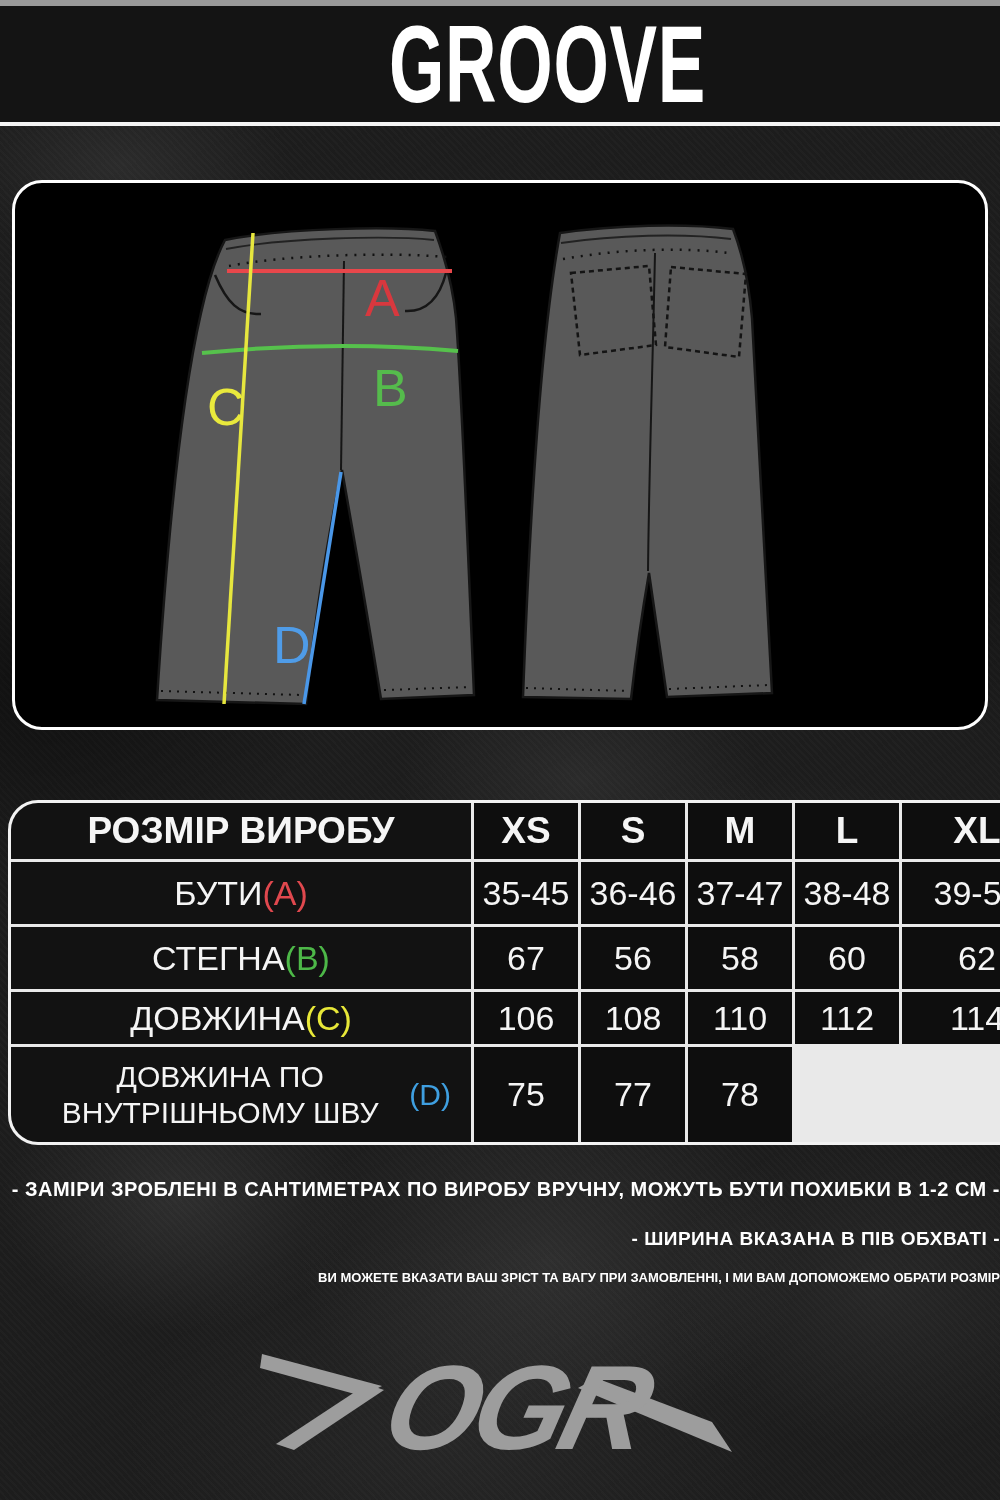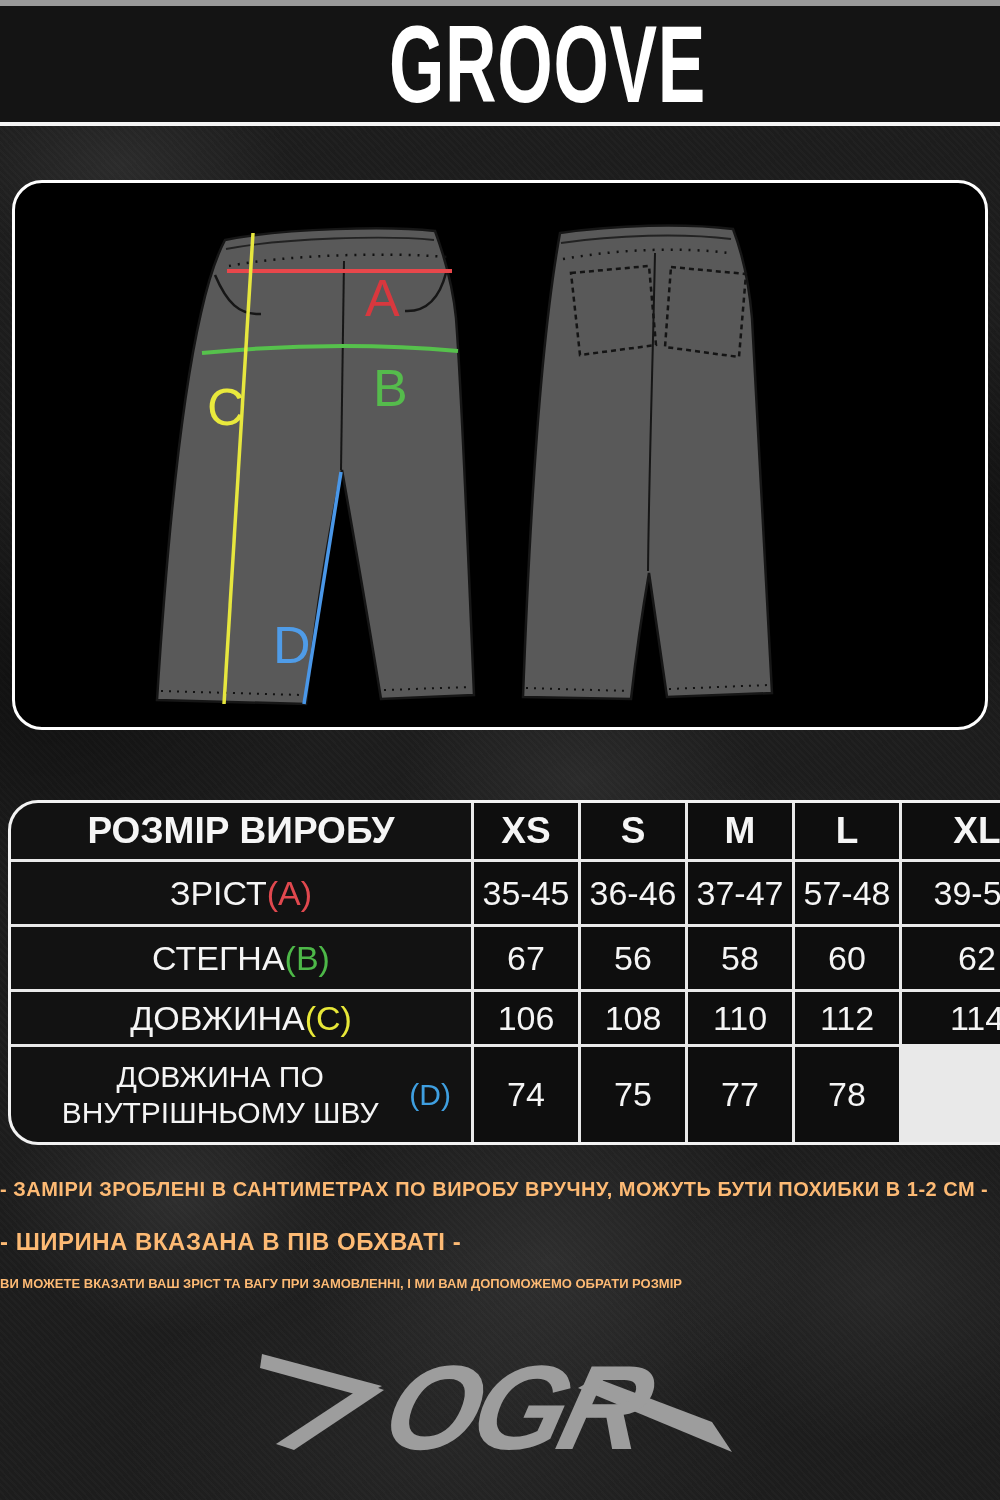--- a/index.html
+++ b/index.html
@@ -58,24 +58,24 @@
   .cell{
     display:flex;align-items:center;justify-content:center;
     color:#f5f5f5;background:#0e0e0e;text-align:center;
   }
   .cell.label{background:#121212;font-size:34px;}
   .cell.header{font-size:37px;font-weight:bold;}
   .cell.value{font-size:34px;text-align:center;}
   .cell.label.small{font-size:30px;line-height:1.18;padding:0 20px;}
   .marker{white-space:pre;}
 
-  .notes-section{position:absolute;left:0;top:1178px;width:1000px;z-index:2;text-align:left;color:#fdba74;}
+  .notes-section{position:absolute;left:0;top:1178px;width:1000px;z-index:2;text-align:right;color:#ffffff;}
   .note-line{font-weight:bold;}
   .note-1{font-size:20px;letter-spacing:.5px;margin-bottom:27px;}
-  .note-2{font-size:24px;letter-spacing:.5px;margin-bottom:20px;}
+  .note-2{font-size:19px;letter-spacing:.5px;margin-bottom:20px;}
   .note-3{font-size:13px;letter-spacing:0px;}
 
   .brand-logo{position:absolute;left:50%;top:1322px;transform:translateX(-50%);z-index:2;width:480px;height:175px;}
   .brand-logo svg{display:block;width:100%;height:100%;}
   .logo-text{font-family:"Liberation Sans",sans-serif;font-style:italic;font-weight:bold;}
 </style>
 </head>
 <body>
 
 <div class="texture"></div>
@@ -140,27 +140,27 @@
 </div>
 
 <div class="size-table" id="size-table">
     <div class="cell label header">РОЗМІР ВИРОБУ</div>
     <div class="cell header">XS</div>
     <div class="cell header">S</div>
     <div class="cell header">M</div>
     <div class="cell header">L</div>
     <div class="cell header">XL</div>
     <div class="cell label">
-      <span>ЗРІСТ</span>
+      <span>БУТИ</span>
       <span class="marker" style="color: rgb(224, 72, 78);">(A)</span>
     </div>
     <div class="cell value">35-45</div>
     <div class="cell value">36-46</div>
     <div class="cell value">37-47</div>
-    <div class="cell value">57-48</div>
+    <div class="cell value">38-48</div>
     <div class="cell value">39-50</div>
     <div class="cell label">
       <span>СТЕГНА</span>
       <span class="marker" style="color: rgb(77, 184, 72);">(B)</span>
     </div>
     <div class="cell value">67</div>
     <div class="cell value">56</div>
     <div class="cell value">58</div>
     <div class="cell value">60</div>
     <div class="cell value">62</div>
@@ -170,21 +170,20 @@
     </div>
     <div class="cell value">106</div>
     <div class="cell value">108</div>
     <div class="cell value">110</div>
     <div class="cell value">112</div>
     <div class="cell value">114</div>
     <div class="cell label small">
       <span>ДОВЖИНА ПО ВНУТРІШНЬОМУ ШВУ</span>
       <span class="marker" style="color: rgb(63, 159, 224);">(D)</span>
     </div>
-    <div class="cell value">74</div>
     <div class="cell value">75</div>
     <div class="cell value">77</div>
     <div class="cell value">78</div>
   </div>
 
 <div class="notes-section" id="notes-section">
     <div class="note-line note-1">-    ЗАМІРИ ЗРОБЛЕНІ В САНТИМЕТРАХ ПО ВИРОБУ ВРУЧНУ, МОЖУТЬ БУТИ ПОХИБКИ В 1-2 СМ    -</div>
     <div class="note-line note-2">-    ШИРИНА ВКАЗАНА В ПІВ ОБХВАТІ    -</div>
     <div class="note-line note-3">ВИ МОЖЕТЕ ВКАЗАТИ ВАШ ЗРІСТ ТА ВАГУ ПРИ ЗАМОВЛЕННІ, І МИ ВАМ ДОПОМОЖЕМО ОБРАТИ РОЗМІР</div>
   </div>

